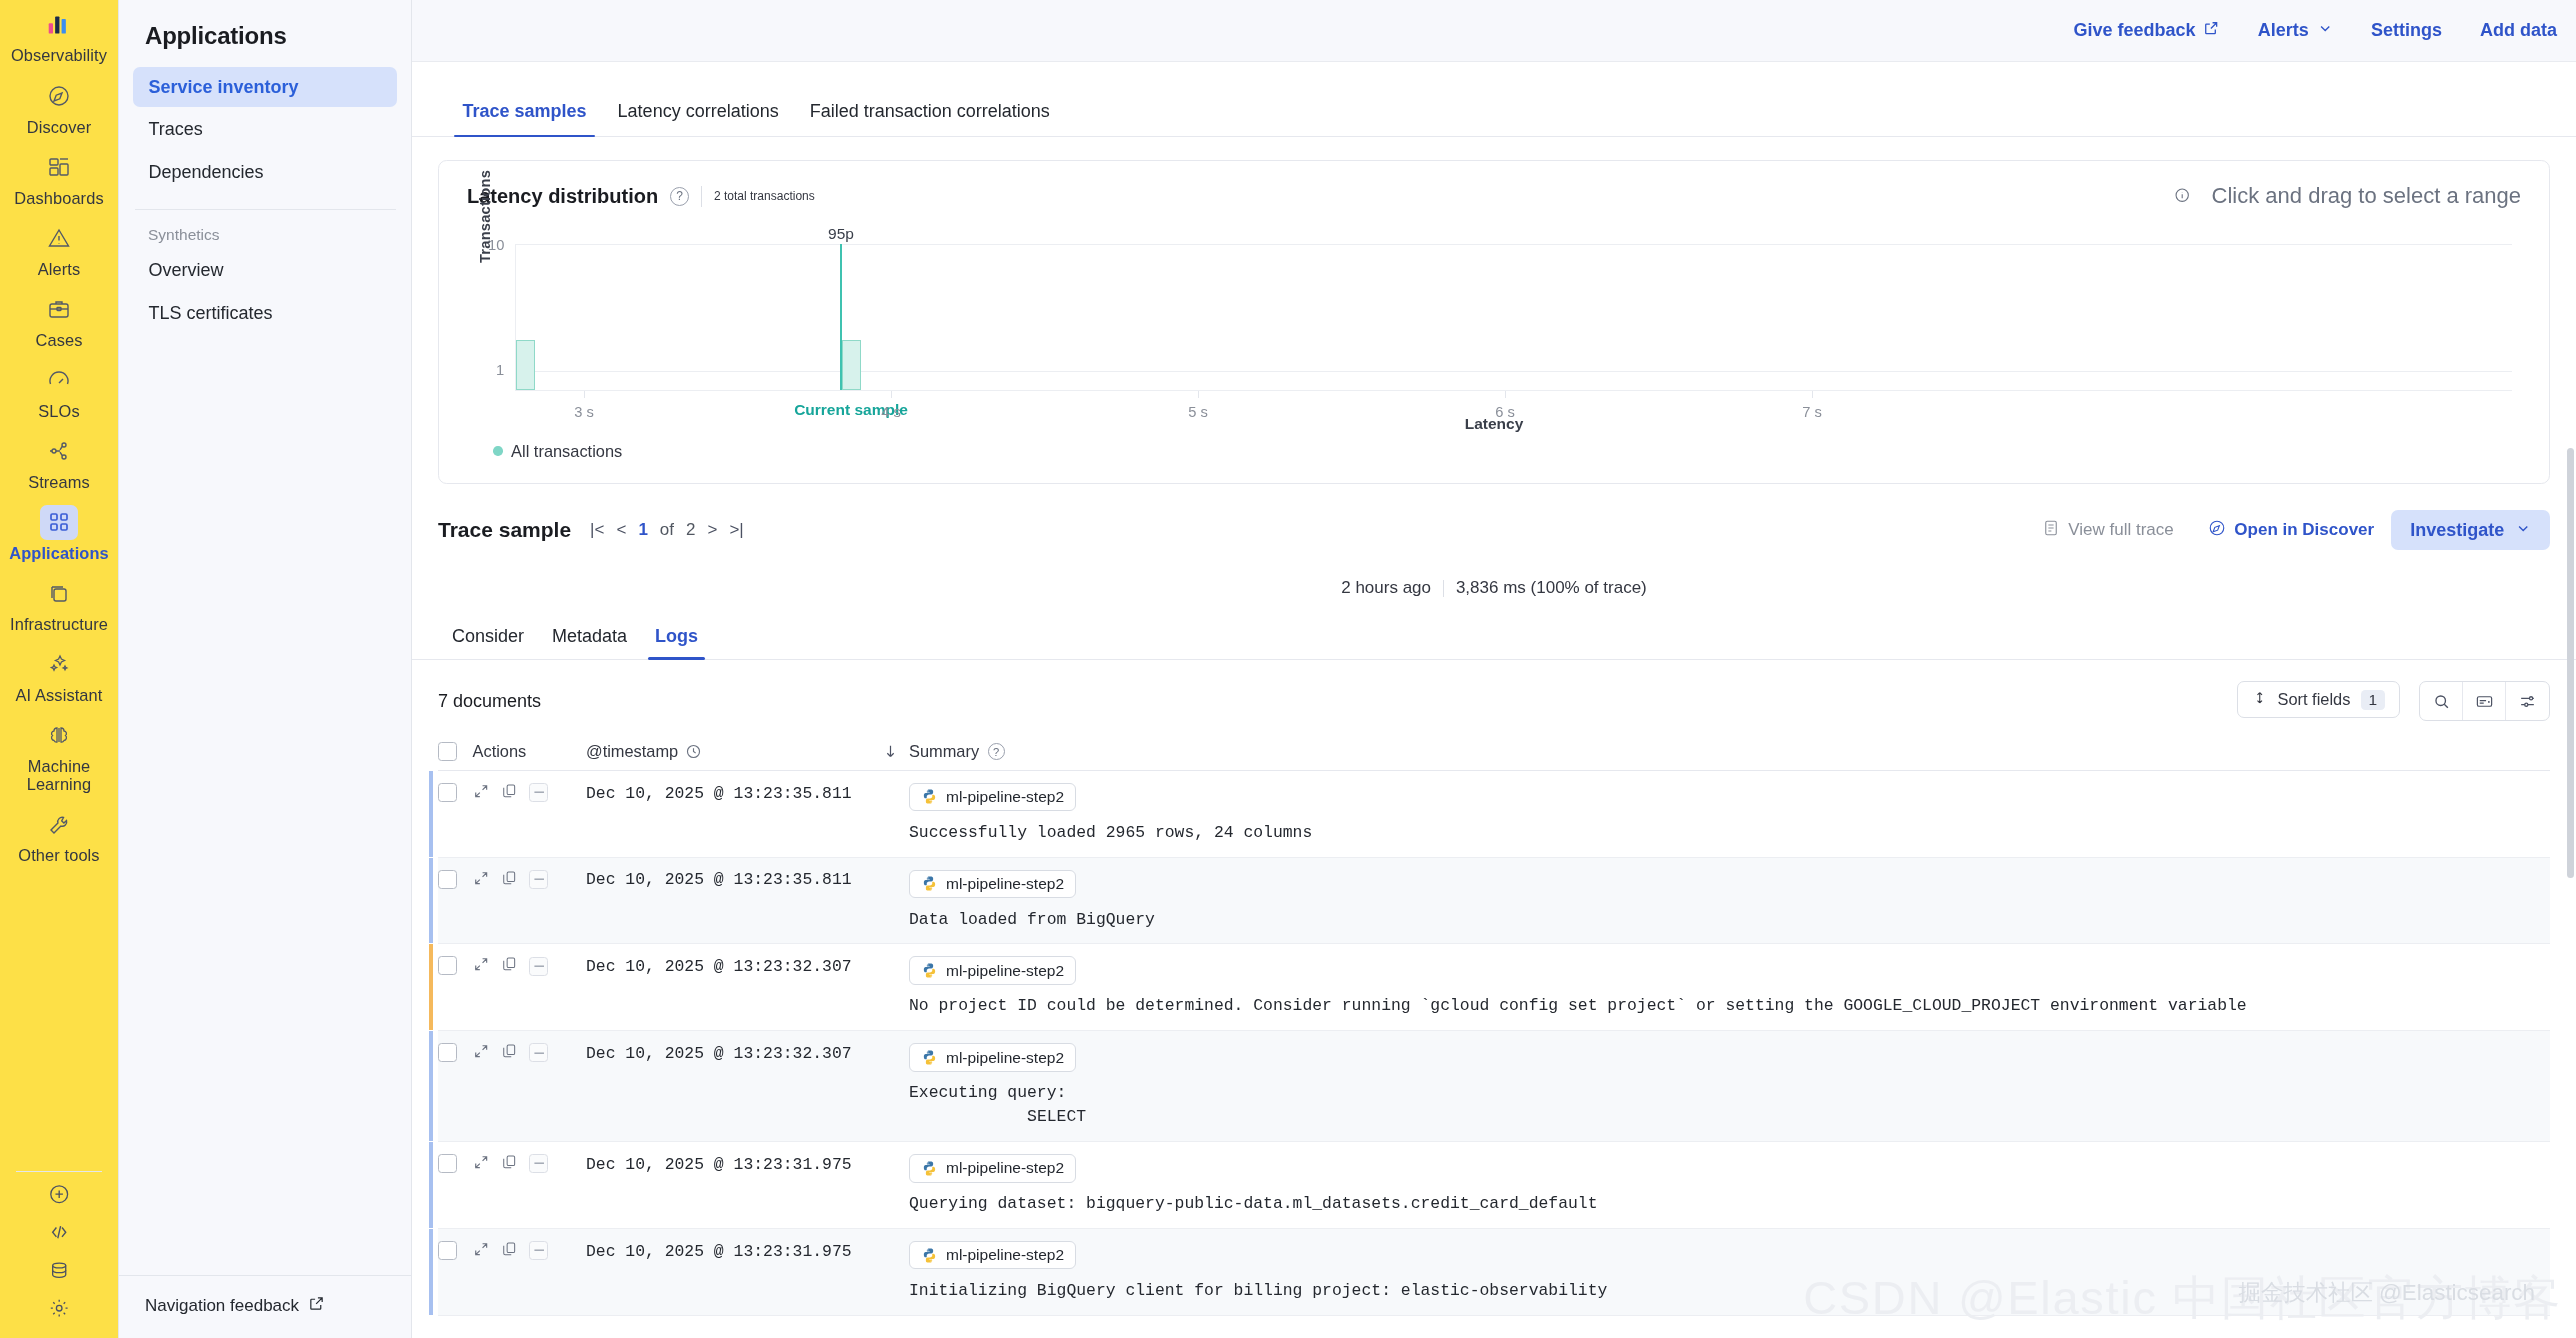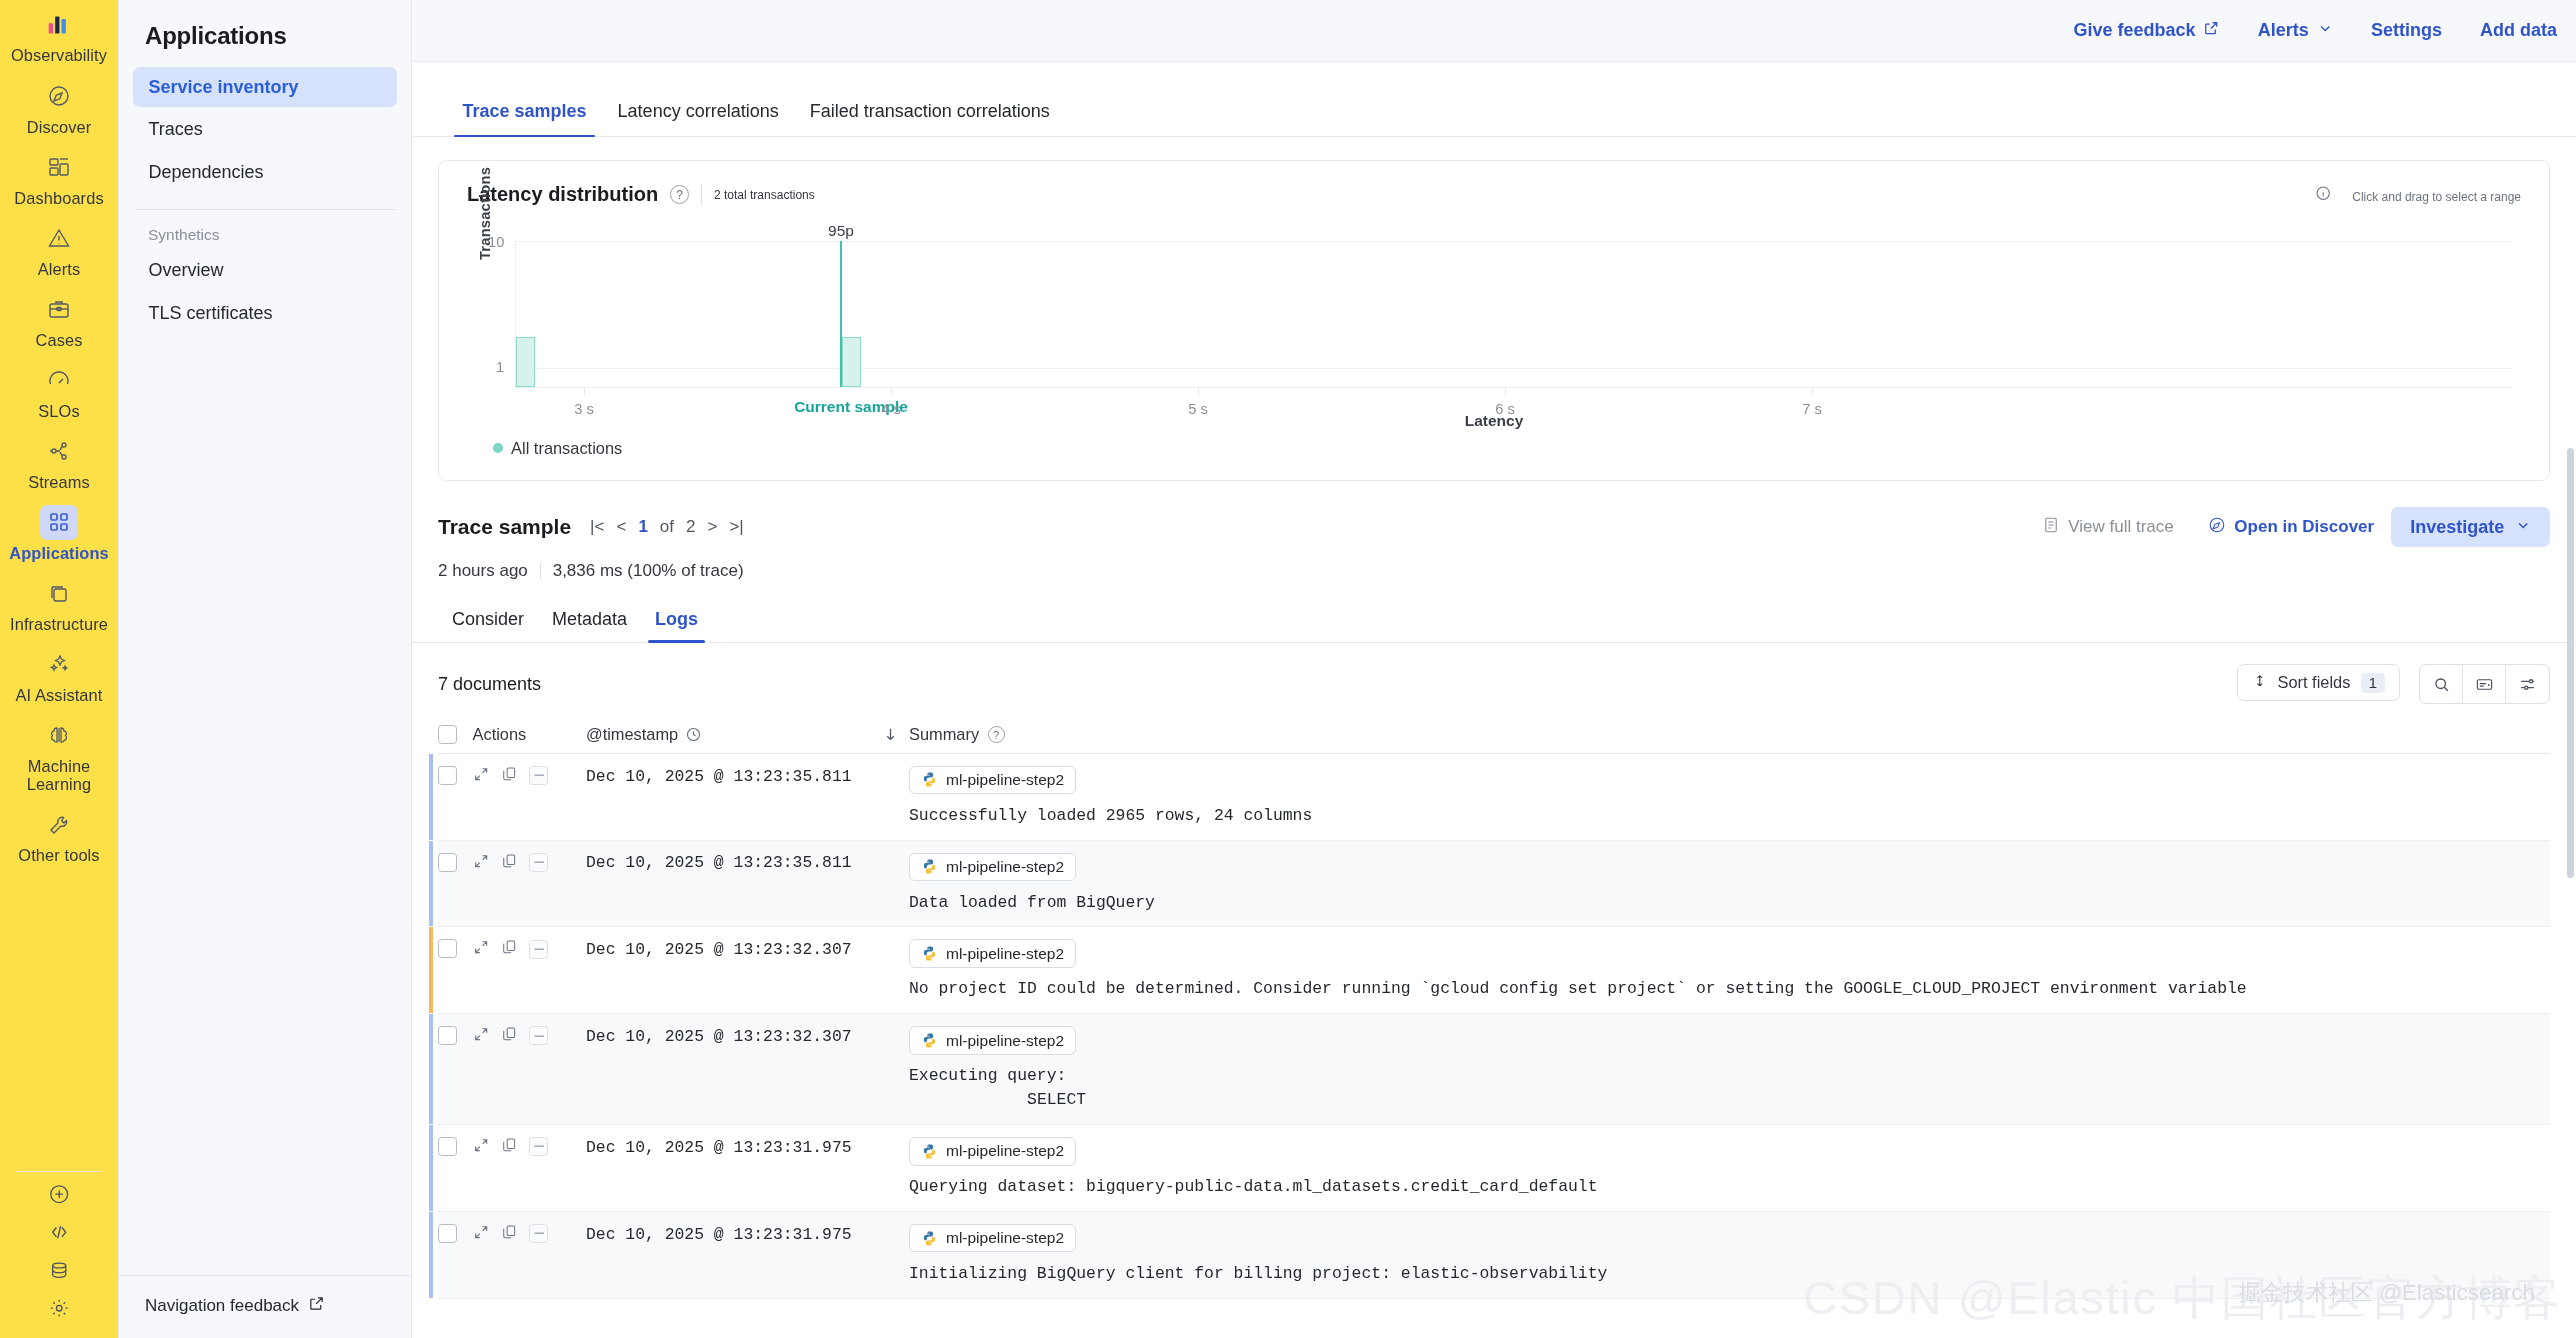--- a/index.html
+++ b/index.html
@@ -60,21 +60,21 @@
                      background:#2f54c9; border-radius:1.7px; }
 
   .panel { margin:22.4px 26px 0 26px; border:0.9px solid #e6e8ee; border-radius:8.6px; background:#fff;
            padding:22.4px 28px 0; }
   .panel-head { display:flex; align-items:center; gap:12px; }
   .panel-title { font-size:20px; font-weight:700; color:#1a1c21; }
   .qmark { width:19px;height:19px; border:1.4px solid #9aa0ad; border-radius:50%;
            color:#6b7280; font-size:12px; display:flex;align-items:center;justify-content:center; }
   .vsep { width:0.9px; height:21px; background:#dcdfe6; }
   .sub-count { font-size:12px; color:#343741; }
-  .hint { margin-left:auto; display:flex; align-items:flex-end; gap:21px; font-size:12px; color:#6b7280; }
+  .hint { margin-left:auto; display:flex; align-items:flex-start; gap:21px; font-size:22px; color:#6b7280; }
 
   
   .chart-wrap { position:relative; height:198px; margin-top:19px; }
   .ylabel { position:absolute; left:10.4px; top:35px; transform:rotate(-90deg);
             transform-origin:left top; font-size:14.7px; font-weight:700; color:#3a3f4a; letter-spacing:0.2px;}
   .ytick { position:absolute; font-size:14.7px; color:#8a8f99; }
   .plot { position:absolute; left:48px; right:8.6px; top:15.5px; bottom:35px; }
   .gline { position:absolute; left:0; right:0; height:0.9px; background:#eceef2; }
   .axis-left { position:absolute; left:0; top:0; bottom:0; width:0.9px; background:#eceef2; }
   .axis-bottom{ position:absolute; left:0; right:0; bottom:0; height:0.9px; background:#eceef2; }
@@ -96,21 +96,21 @@
   .pager { display:flex; align-items:center; gap:12px; font-size:17px; color:#515761; }
   .pg-btn{ cursor:pointer; color:#4b5162; font-size:17px; }
   .pg-cur{ color:#2f54c9; font-weight:700; }
   .ts-actions { margin-left:auto; display:flex; align-items:center; gap:0; }
   .act { display:flex; align-items:center; gap:8.6px; font-size:17px; padding:0 17px; cursor:pointer; }
   .act.muted { color:#8a8f99; }
   .act.link { color:#2f54c9; font-weight:600; }
   .act svg { width:18px; height:18px; }
   .investigate { display:flex;align-items:center;gap:10.4px; background:#d6e1fb; color:#2f54c9;
                  font-weight:600; font-size:18px; border-radius:7px; padding:9.5px 19px; cursor:pointer; }
-  .ts-meta { margin:14px 26px 0; font-size:17px; color:#343741; display:flex; align-items:center; gap:12px;}
+  .ts-meta { margin:28px 26px 0; font-size:17px; color:#343741; display:flex; align-items:center; gap:12px;justify-content:center;}
   .ts-meta .vsep{height:17px;}
 
   .subtabs { display:flex; padding:0 26px; margin-top:19px; border-bottom:0.9px solid #e6e8ee; }
   .subtab { font-size:18px; color:#24282f; padding:8.6px 14px 12px; cursor:pointer; position:relative; }
   .subtab.active { color:#2f54c9; font-weight:600; }
   .subtab.active:after{content:"";position:absolute;left:7px;right:7px;bottom:-0.9px;height:2.6px;background:#2f54c9;border-radius:1.7px;}
 
   
   .docs-head { display:flex; align-items:center; margin:21px 26px 0; }
   .docs-count { font-size:18px; color:#1a1c21; }

